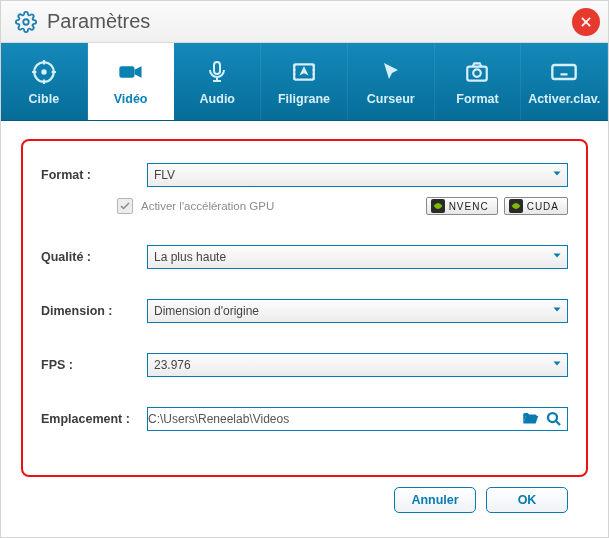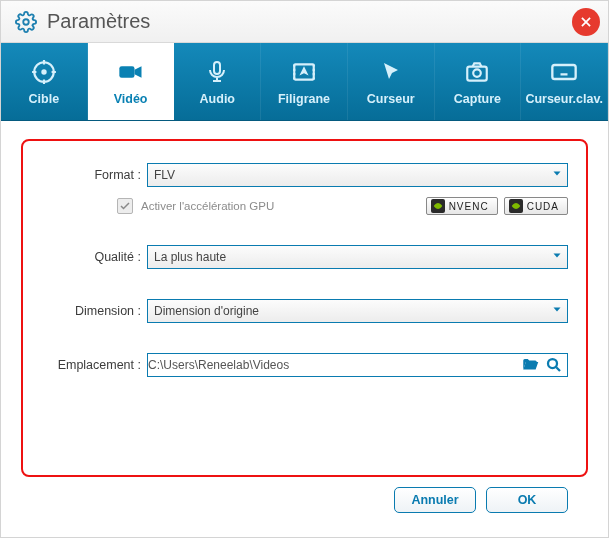--- a/index.html
+++ b/index.html
@@ -34,21 +34,21 @@
   }
   .tab .ticon { height:28px; display:flex; align-items:center; justify-content:center; }
   .tab .tlabel { font-size:12.5px; font-weight:600; }
   
   .main { flex:1; padding:18px 20px 10px 20px; display:flex; flex-direction:column; }
   .redbox {
     flex:1; border:2px solid #e11; border-radius:8px; padding:22px 18px 20px 18px;
     display:flex; flex-direction:column; gap:30px;
   }
   .row { display:flex; align-items:center; gap:6px; }
-  .lbl { width:100px; text-align:right; font-size:12.5px; color:#3c3c3c; font-weight:400; }
+  .lbl { width:100px; text-align:left; font-size:12.5px; color:#3c3c3c; font-weight:700; }
   .select {
     flex:1; height:24px; border:1px solid #0a7bb0; background:linear-gradient(#fcfcfc,#ececec);
     display:flex; align-items:center; padding:0 6px; font-size:12px; color:#444; position:relative;
     cursor:pointer;
   }
   .select .chev {
     position:absolute; right:4px; top:50%; transform:translateY(-50%);
     color:#0a7bb0;
   }
   .gpu-row { display:flex; align-items:center; margin-left:76px; margin-top:-20px; gap:8px; }
@@ -146,30 +146,30 @@
       <span class="tlabel">Curseur</span>
     </div>
     <div class="tab">
       <span class="ticon">
         <svg width="26" height="26" viewBox="0 0 24 24" fill="none" stroke="currentColor" stroke-width="2">
             <rect x="3" y="7" width="18" height="13" rx="2"></rect>
             <circle cx="12" cy="13" r="3.5"></circle>
             <path d="M8 7l1.5-3h5L16 7"></path>
           </svg>
       </span>
-      <span class="tlabel">Capture</span>
+      <span class="tlabel">Format</span>
     </div>
     <div class="tab">
       <span class="ticon">
         <svg width="28" height="28" viewBox="0 0 24 24" fill="none" stroke="currentColor" stroke-width="2">
             <rect x="2" y="6" width="20" height="12" rx="2"></rect>
             <path d="M6 10h.01M10 10h.01M14 10h.01M18 10h.01M6 14h.01M18 14h.01M9 14h6"></path>
           </svg>
       </span>
-      <span class="tlabel">Curseur.clav.</span>
+      <span class="tlabel">Activer.clav.</span>
     </div>
   </div>
 
   <div class="main">
     <div class="redbox">
 
       <div>
         <div class="row">
           <span class="lbl">Format :</span>
           <div class="select">
@@ -226,20 +226,31 @@
         <div class="select">
           <span>Dimension d'origine</span>
           <span class="chev">
             <svg width="12" height="12" viewBox="0 0 24 24" fill="currentColor">
                 <path d="M5 8l7 8 7-8H5z"></path>
               </svg>
           </span>
         </div>
       </div>
 
+      <div class="row">
+        <span class="lbl">FPS :</span>
+        <div class="select">
+          <span>23.976</span>
+          <span class="chev">
+            <svg width="12" height="12" viewBox="0 0 24 24" fill="currentColor">
+                <path d="M5 8l7 8 7-8H5z"></path>
+              </svg>
+          </span>
+        </div>
+      </div>
 
       <div class="row">
         <span class="lbl">Emplacement :</span>
         <div class="pathbox">
           <span>C:\Users\Reneelab\Videos</span>
           <span class="path-icons">
             <span>
               <svg width="18" height="18" viewBox="0 0 24 24" fill="currentColor">
                   <path d="M3 6a2 2 0 0 1 2-2h4l2 2h8a2 2 0 0 1 2 2H6.5L3 18V6z"></path>
                   <path d="M3 18l3.5-10H23l-3.5 10H3z" fill="#0a7bb0"></path>

